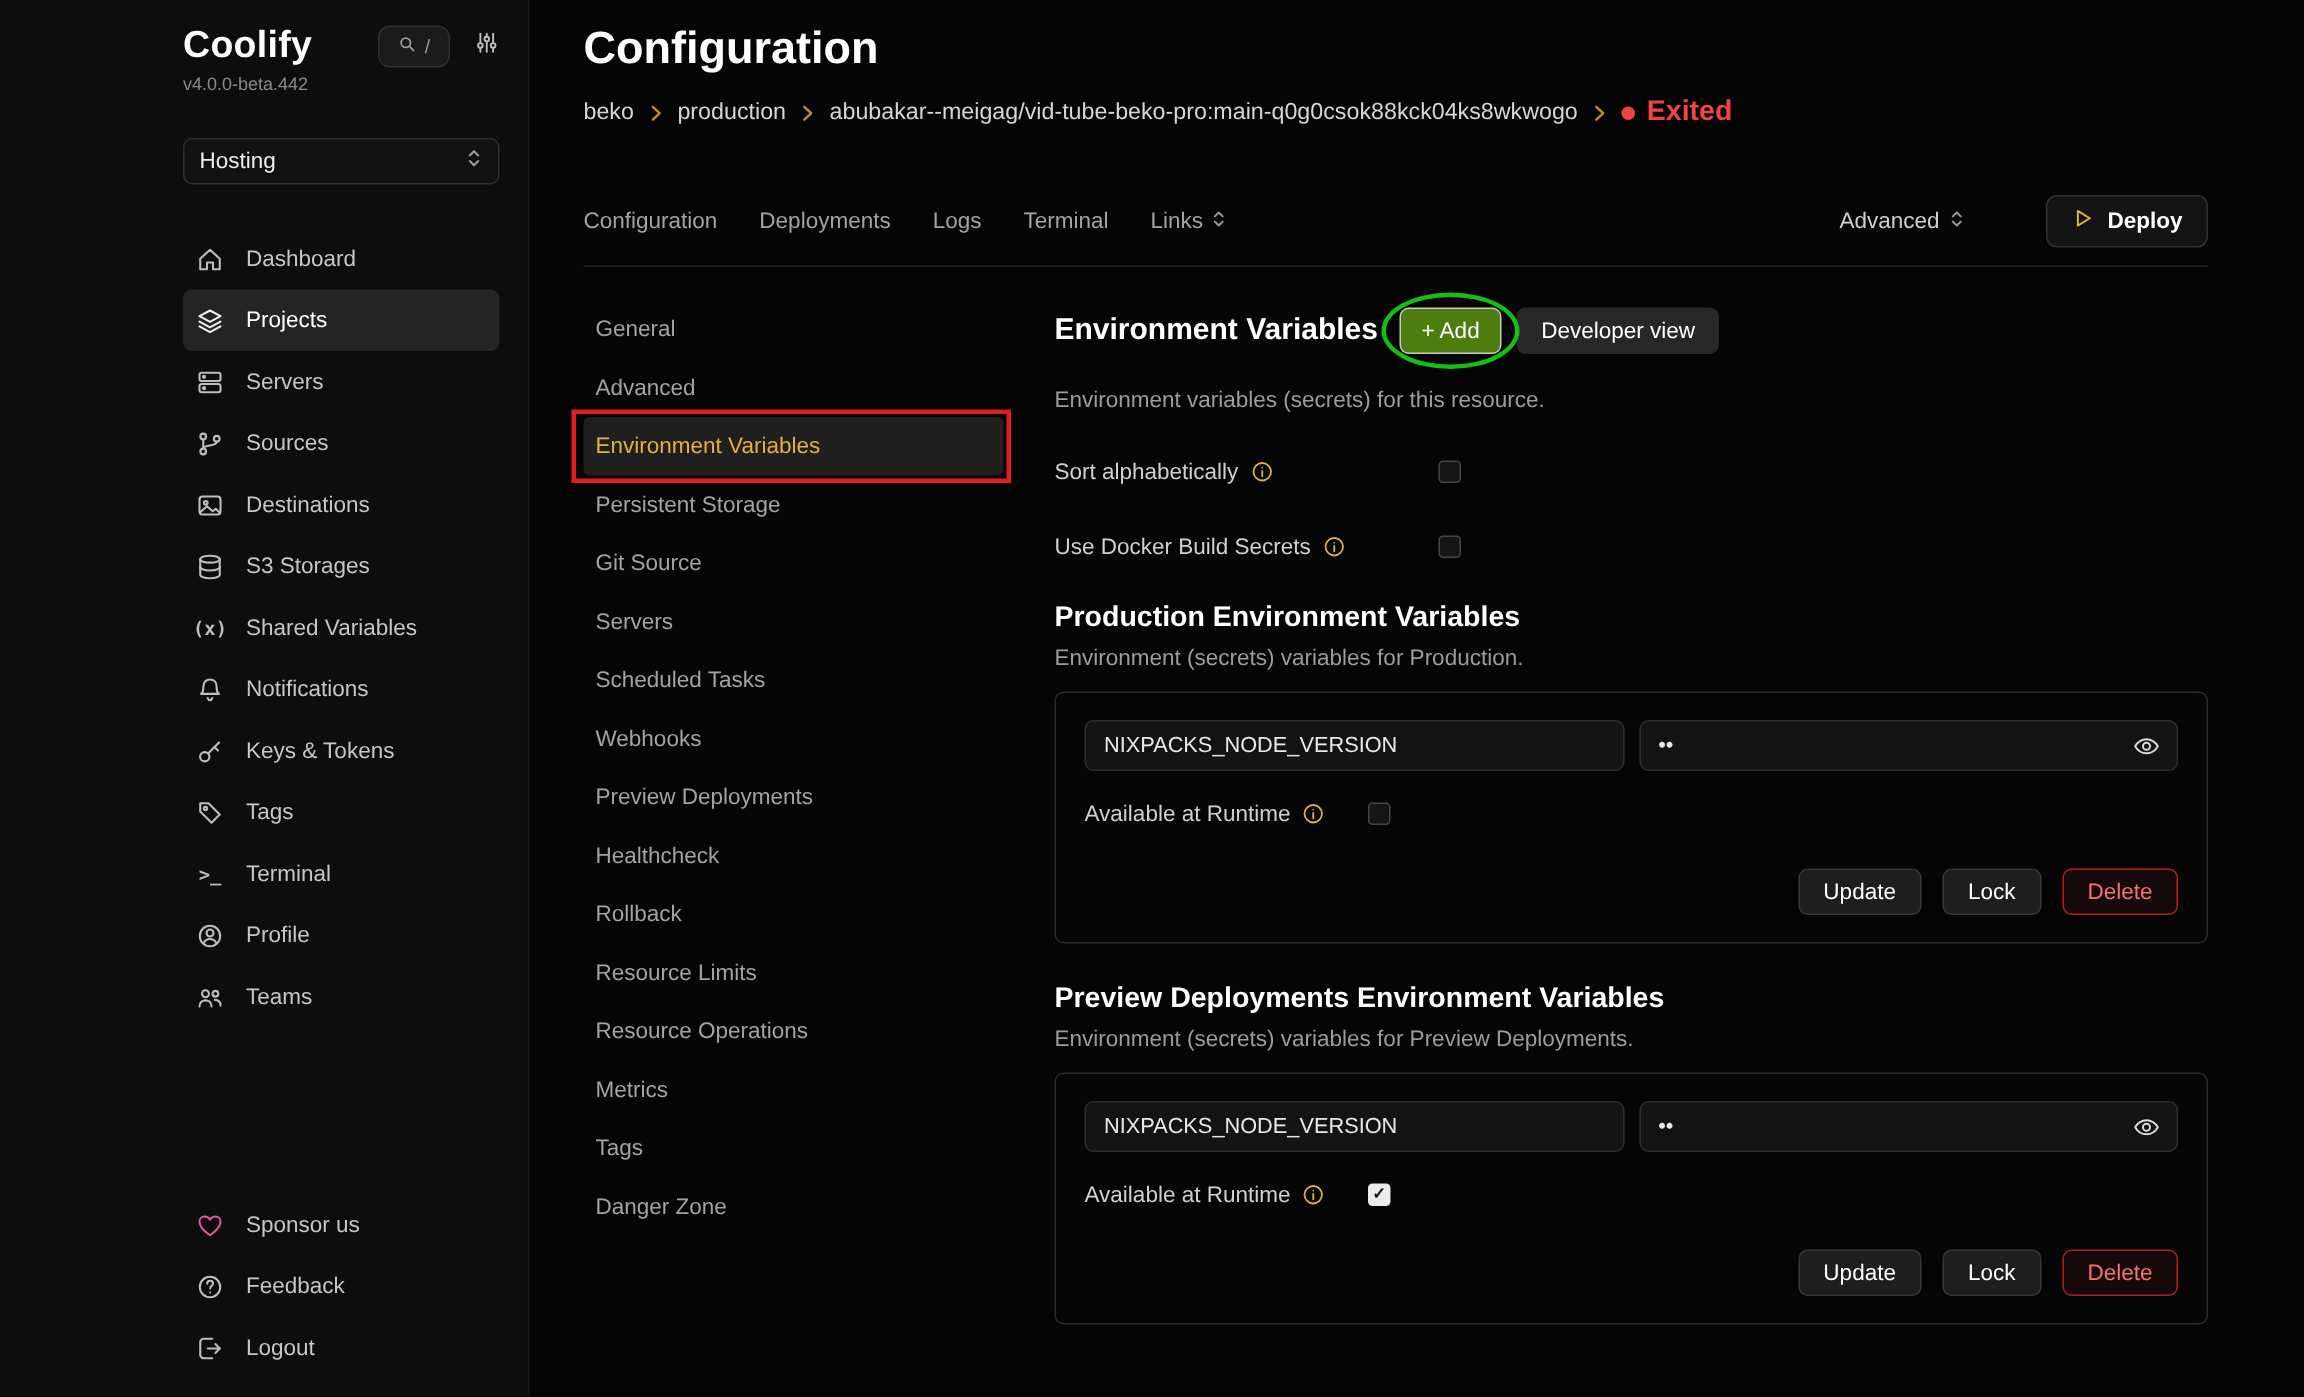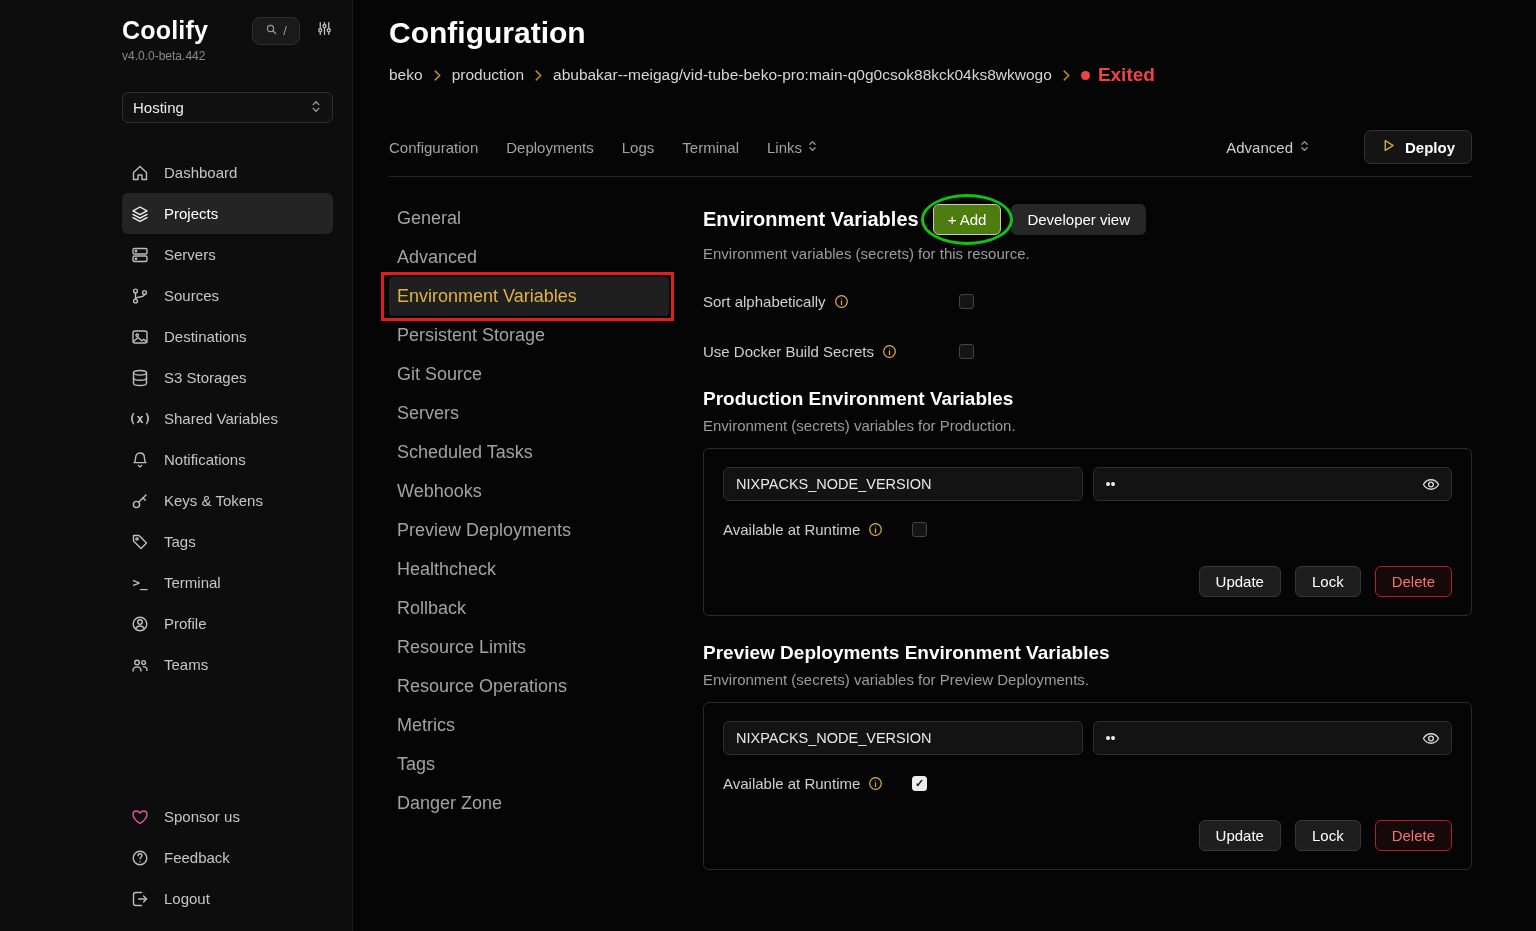--- a/index.html
+++ b/index.html
@@ -63,21 +63,21 @@
   .advanced-dd { margin-left:auto; display:flex; align-items:center; gap:6px; color:#cfcfcf; cursor:pointer; font-size:15px; }
   .deploy-btn {
     margin-left:26px; display:flex; align-items:center; gap:9px;
     padding:7px 16px; background:#141414; border:1px solid #333;
     border-radius:7px; color:#fff; font-size:15px; font-weight:600; cursor:pointer;
   }
   .divider { margin-top:12px; border-bottom:1px solid #242424; }
 
   .body-row { display:flex; }
   .subnav { width:280px; min-width:280px; margin-right:34px; padding-top:22px; }
-  .subnav-item { padding:9px 8px; font-size:18px; line-height:21px; color:#a3a3a3; border-radius:4px; cursor:pointer; }
+  .subnav-item { padding:9px 8px; font-size:15px; line-height:21px; color:#a3a3a3; border-radius:4px; cursor:pointer; }
   .subnav-item.active { background:#1f1f1f; color:#e0b243; position:relative; }
   .annotation-rect {
     position:absolute; left:-8px; right:-5px; top:-5px; bottom:-5px;
     border:3px solid #e11d1d; pointer-events:none;
   }
 
   .content { flex:1; padding-top:27px; }
   .env-header { display:flex; align-items:center; }
   .env-header h2 { font-size:20px; font-weight:800; }
   .add-wrap { position:relative; margin-left:14px; }
@@ -86,21 +86,21 @@
     border:1px solid #c9c9c9; border-radius:6px; cursor:pointer; font-family:inherit;
   }
   .annotation-ellipse {
     position:absolute; left:-12px; right:-12px; top:-10px; bottom:-10px;
     border:3px solid #13c113; border-radius:50%; pointer-events:none;
   }
   .dev-btn {
     margin-left:10px; padding:7px 16px; font-size:15px; color:#fff;
     background:#272727; border:none; border-radius:6px; cursor:pointer; font-family:inherit;
   }
-  .desc { margin-top:10px; font-size:15px; color:#9c9c9c; }
+  .desc { margin-top:22px; font-size:15px; color:#9c9c9c; }
 
   .toggle-row { display:flex; align-items:center; margin-top:28px; height:22px; }
   .toggle-label { display:flex; align-items:center; gap:8px; width:256px; font-size:15px; color:#d0d0d0; }
   .info-icon { display:flex; flex:none; }
 
   .checkbox {
     width:15px; height:15px; border:1px solid #454545; background:#151515;
     border-radius:3px; display:inline-flex; align-items:center; justify-content:center;
     cursor:pointer; flex:none;
   }

